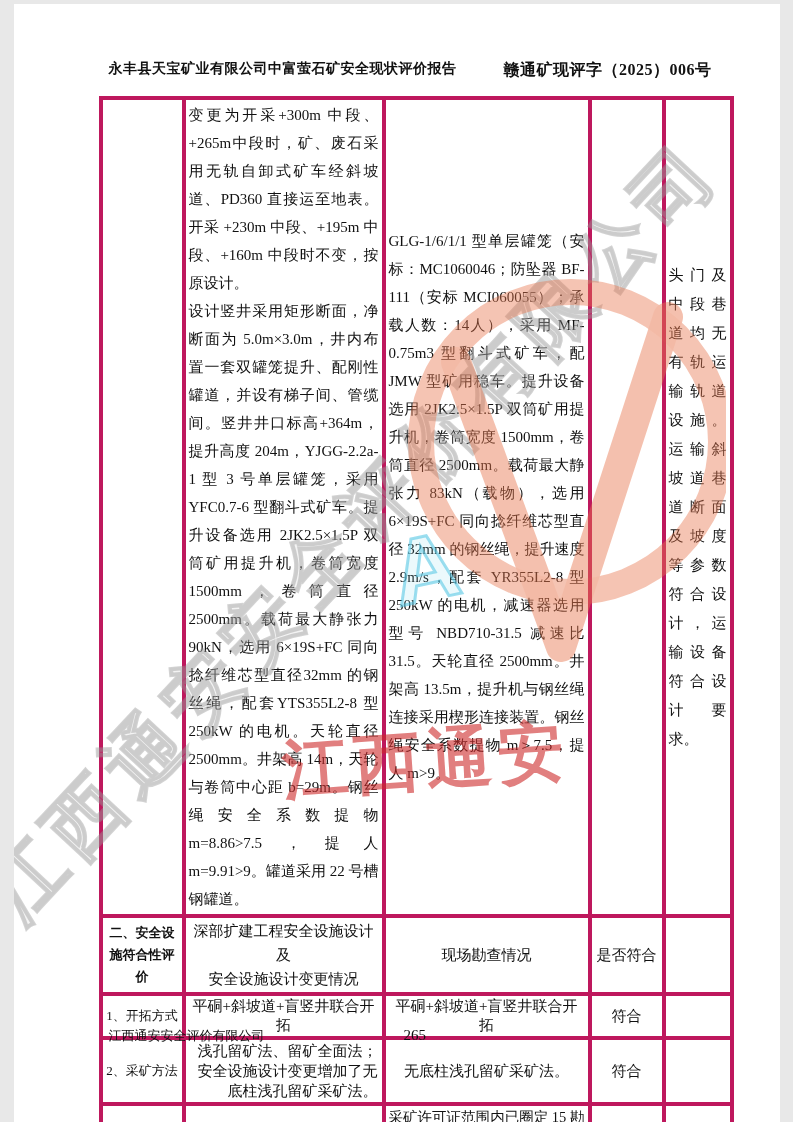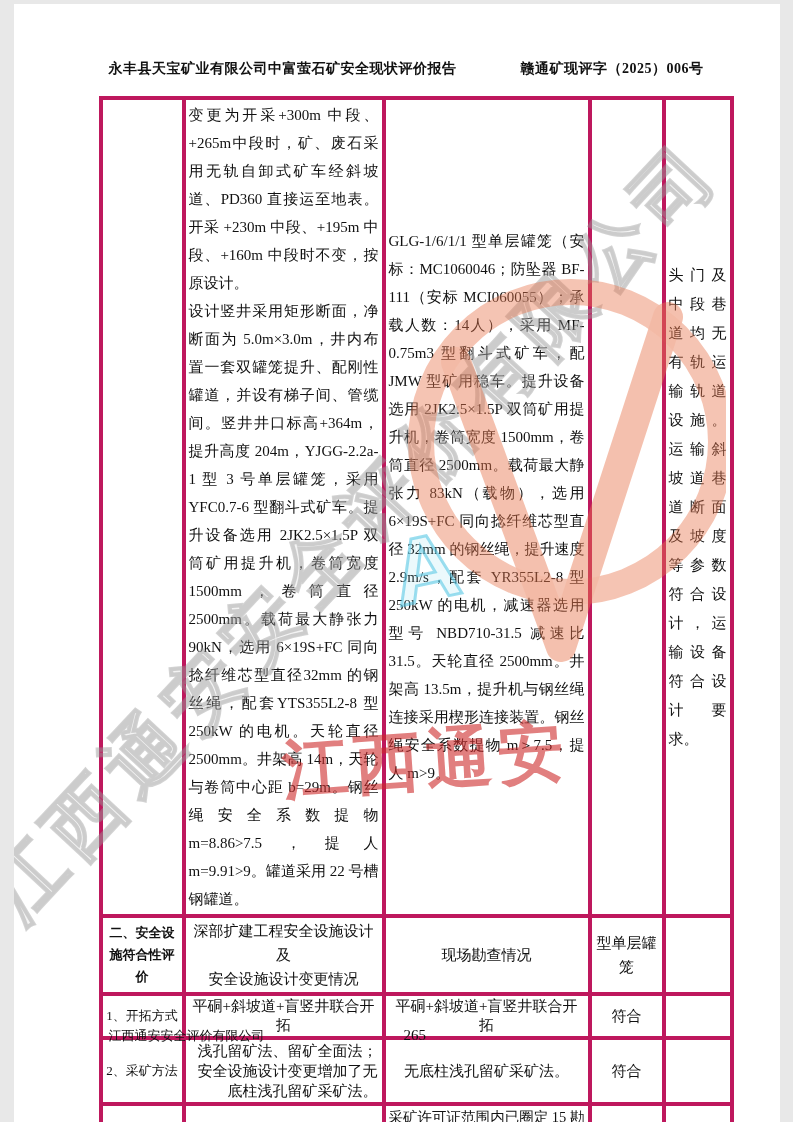--- a/index.html
+++ b/index.html
@@ -3,21 +3,21 @@
 <meta charset="utf-8">
 <style>
   html,body{margin:0;padding:0;background:#e8e8e8;}
   .page{
     position:relative;width:766px;height:1122px;background:#ffffff;
     font-family:"Liberation Serif","DejaVu Serif",serif;color:#111;
     overflow:hidden;margin:4px auto;
   }
   
   .hdr-left{position:absolute;left:95px;top:56px;font-size:14px;font-weight:bold;letter-spacing:.5px;}
-  .hdr-right{position:absolute;right:76px;top:56px;font-size:14px;font-weight:bold;letter-spacing:.5px;}
+  .hdr-right{position:absolute;right:68px;top:56px;font-size:16px;font-weight:bold;letter-spacing:.5px;}
   
   table.main{
     position:absolute;left:85px;top:92px;width:631px;
     border-collapse:collapse;table-layout:fixed;
   }
   table.main td,table.main th{
     border:4px solid #be185d;padding:1px 3px;vertical-align:middle;
     font-weight:normal;overflow:hidden;
   }
   .r-cont td{height:521px;vertical-align:top;}
@@ -83,21 +83,21 @@
 设计竖井采用矩形断面，净断面为 5.0m×3.0m，井内布置一套双罐笼提升、配刚性罐道，并设有梯子间、管缆间。竖井井口标高+364m，提升高度 204m，YJGG-2.2a-1 型 3 号单层罐笼，采用 YFC0.7-6 型翻斗式矿车。提升设备选用 2JK2.5×1.5P 双筒矿用提升机，卷筒宽度1500mm，卷筒直径 2500mm。载荷最大静张力 90kN，选用 6×19S+FC 同向捻纤维芯型直径32mm 的钢丝绳，配套YTS355L2-8 型 250kW 的电机。天轮直径 2500mm。井架高 14m，天轮与卷筒中心距 b=29m。钢丝绳安全系数提物 m=8.86&gt;7.5，提人 m=9.91&gt;9。罐道采用 22 号槽钢罐道。</td>
         <td class="body-text">GLG-1/6/1/1 型单层罐笼（安标：MC1060046；防坠器 BF-111（安标 MCI060055）；承载人数：14人），采用 MF-0.75m3 型翻斗式矿车，配 JMW 型矿用稳车。提升设备选用 2JK2.5×1.5P 双筒矿用提升机，卷筒宽度 1500mm，卷筒直径 2500mm。载荷最大静张力 83kN（载物），选用 6×19S+FC 同向捻纤维芯型直径 32mm 的钢丝绳，提升速度 2.9m/s，配套 YR355L2-8 型 250kW 的电机，减速器选用型号 NBD710-31.5 减速比 31.5。天轮直径 2500mm。井架高 13.5m，提升机与钢丝绳连接采用楔形连接装置。钢丝绳安全系数提物 m＞7.5，提人 m&gt;9。</td>
         <td></td>
         <td class="side-text">头门及中段巷道均无有轨运输轨道设施。运输斜坡道巷道断面及坡度等参数符合设计，运输设备符合设计要求。</td>
       </tr>
       <tr class="r-head">
         <th class="lbl" style="white-space:normal;font-weight:bold;font-size:13px;line-height:22px;">二、安全设施符合性评价</th>
         <th>深部扩建工程安全设施设计及
 安全设施设计变更情况</th>
         <th>现场勘查情况</th>
-        <th>型单层罐笼</th>
+        <th>是否符合</th>
         <th></th>
       </tr>
       <tr class="r1">
         <td class="lbl">1、开拓方式</td>
         <td class="cen">平硐+斜坡道+盲竖井联合开拓</td>
         <td class="cen">平硐+斜坡道+盲竖井联合开拓</td>
         <td class="conform">符合</td>
         <td></td>
       </tr>
       <tr class="r2">

